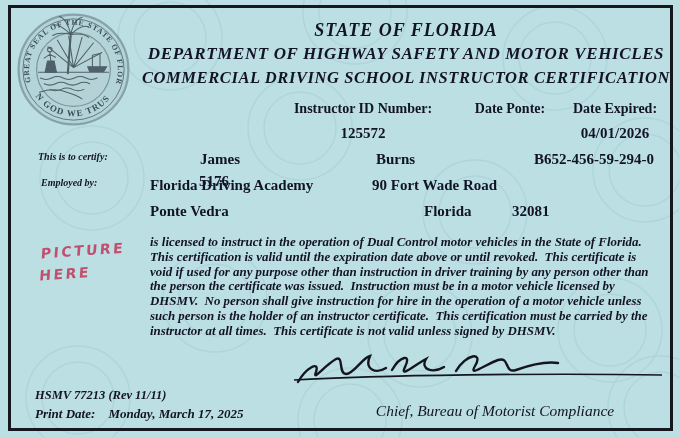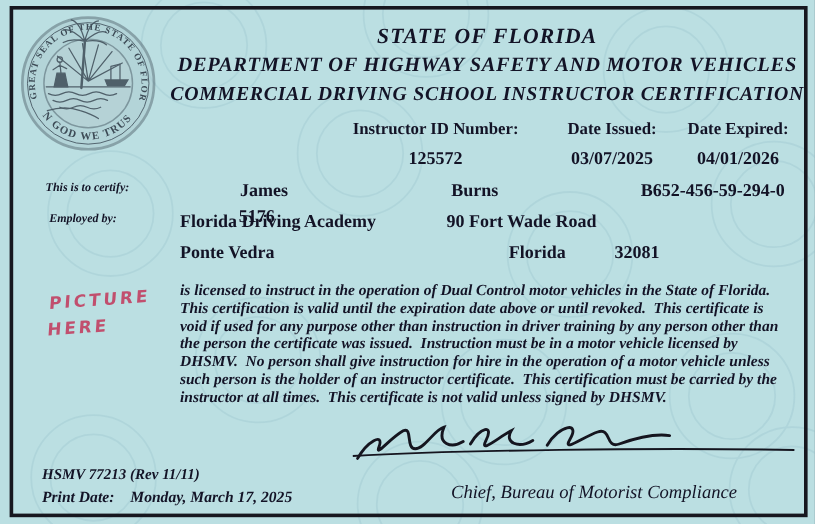--- a/index.html
+++ b/index.html
@@ -146,22 +146,21 @@
 
   <div class="abs hdr hdr1">STATE OF FLORIDA</div>
   <div class="abs hdr hdr2">DEPARTMENT OF HIGHWAY SAFETY AND MOTOR VEHICLES</div>
   <div class="abs hdr hdr3">COMMERCIAL DRIVING SCHOOL INSTRUCTOR CERTIFICATION</div>
 
   <div class="abs colval" style="left:135px;width:158px;margin-top:48px;">5176</div>
 
   <div class="abs col" style="left:288px;width:150px;">Instructor ID Number:</div>
   <div class="abs colval" style="left:288px;width:150px;">125572</div>
 
-  <div class="abs col" style="left:452px;width:116px;">Date Issued:</div>
-  <div class="abs colval" style="left:452px;width:116px;">03/07/2025</div>
+  <div class="abs col" style="left:452px;width:116px;">Date Ponte:</div>
 
   <div class="abs col" style="left:557px;width:116px;">Date Expired:</div>
   <div class="abs colval" style="left:557px;width:116px;">04/01/2026</div>
 
   <div class="abs lab row1" style="left:38px;">This is to certify:</div>
   <div class="abs val row1" style="left:200px;">James</div>
   <div class="abs val row1" style="left:376px;">Burns</div>
   <div class="abs val row1" style="left:534px;">B652-456-59-294-0</div>
 
   <div class="abs lab row2" style="left:41px;">Employed by:</div>

